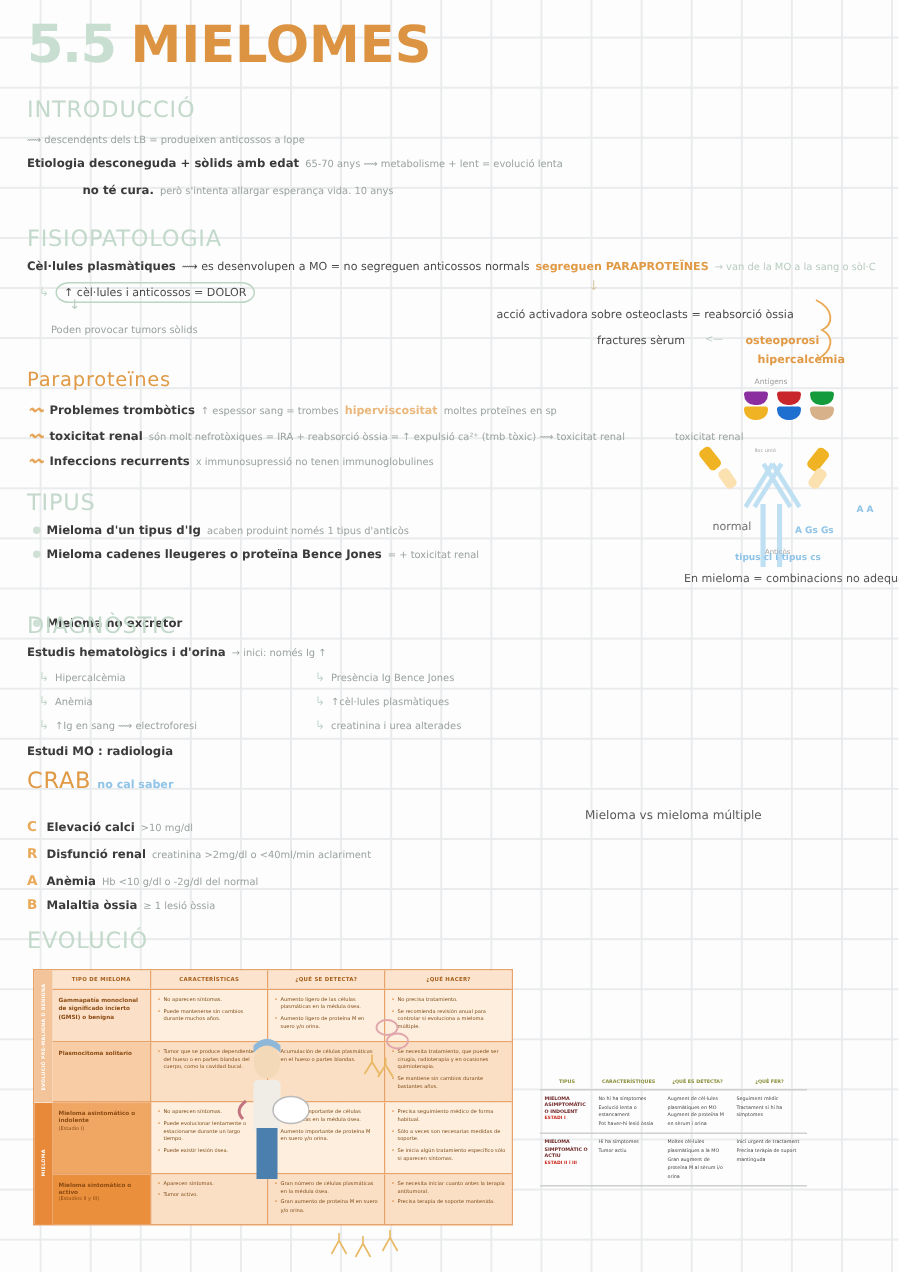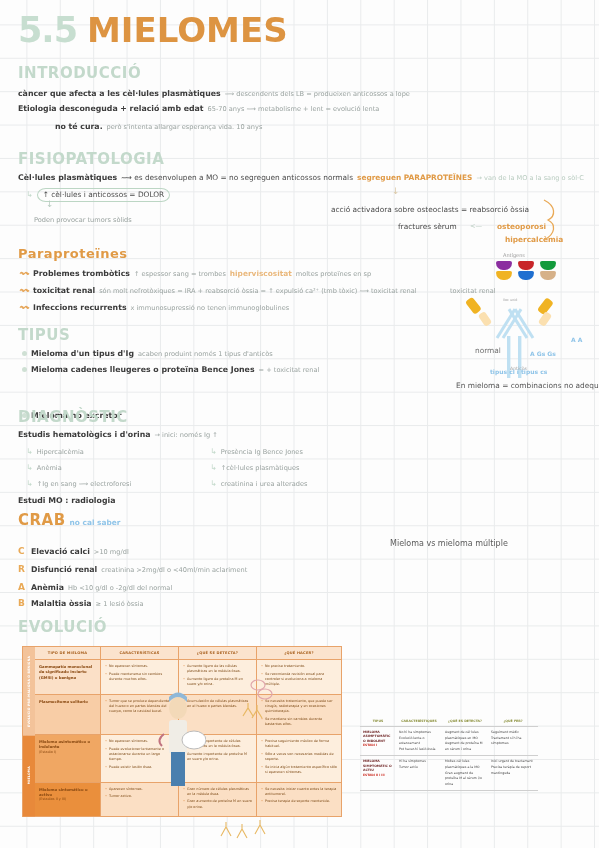--- a/index.html
+++ b/index.html
@@ -27,21 +27,21 @@
   .main-title { top: 10px; left: 18px; display: flex; align-items: baseline; gap: 10px; }
   .t-num {
     font-size: 35px; font-weight: bold; letter-spacing: -1px;
     color: #c7ded0; font-family: "DejaVu Sans", sans-serif;
   }
   .t-word {
     font-size: 34px; font-weight: bold; letter-spacing: 0px;
     color: #dd9442; font-family: "DejaVu Sans", sans-serif;
   }
   .sec-h {
-    font-size: 15px; font-weight: bold; letter-spacing: 0.5px;
+    font-size: 15px; font-weight: normal; letter-spacing: 0.5px;
     color: #c3d9cb; font-family: "DejaVu Sans", sans-serif; text-align: center;
   }
   .sec-h.orange { color: #e09a46; }
 
   
   .ink {
     font-size: 7.4px; color: #4a4a4a; font-family: "DejaVu Sans", sans-serif;
     white-space: nowrap; line-height: 11px;
   }
   .ink.b { font-weight: bold; color: #3b3b3b; font-size: 7.8px; }
@@ -136,25 +136,24 @@
 
 <div id="page">
 
   <div class="abs main-title">
     <span class="t-num">5.5</span>
     <span class="t-word">MIELOMES</span>
   </div>
 
   <div class="abs sec-h" style="top:64px;left:18px;">INTRODUCCIÓ</div>
   <div class="abs row" style="top:88px;left:18px;">
-    <span class="ink b">càncer que afecta a les cèl·lules plasmàtiques</span>
     <span class="ink faint">⟿ descendents dels LB = produeixen  anticossos a lope</span>
   </div>
   <div class="abs row" style="top:103px;left:18px;">
-    <span class="ink b">Etiologia desconeguda  + relació amb edat</span>
+    <span class="ink b">Etiologia desconeguda  + sòlids amb edat</span>
     <span class="ink faint">65-70 anys  ⟿ metabolisme + lent = evolució lenta</span>
   </div>
   <div class="abs row" style="top:121px;left:18px;padding-left:37px;">
     <span class="ink b">no té cura.</span>
     <span class="ink faint">però s'intenta allargar esperança vida. 10 anys</span>
   </div>
 
   <div class="abs row" style="top:172px;left:18px;">
     <span class="ink b">Cèl·lules plasmàtiques</span>
     <span class="ink">⟿ es desenvolupen a MO = no segreguen  anticossos normals</span>

